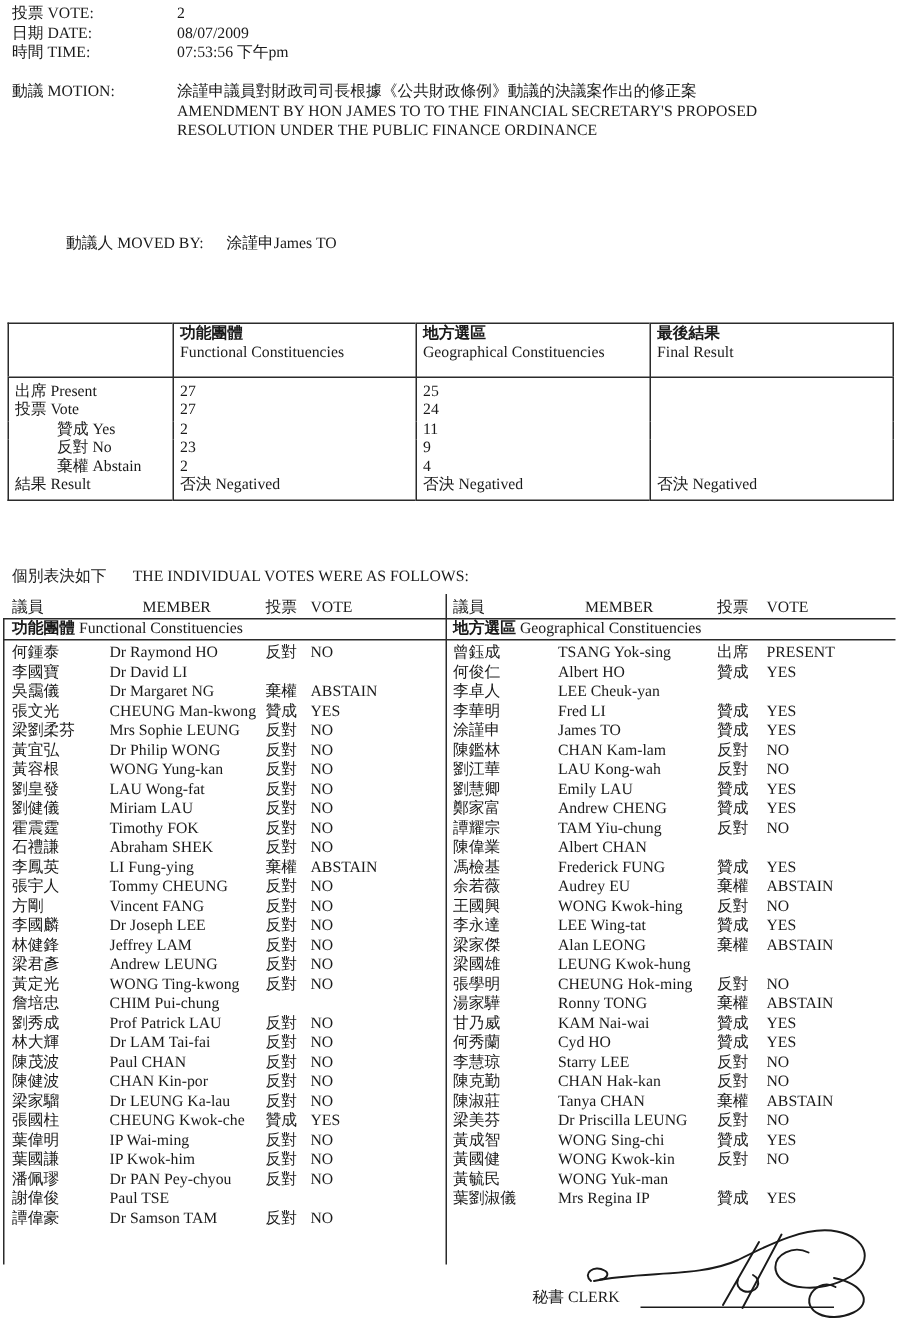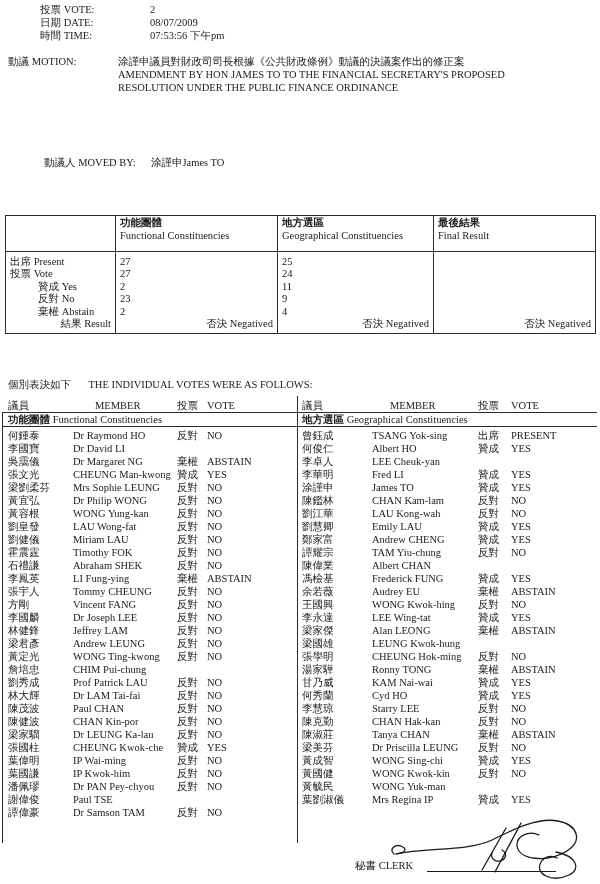--- a/index.html
+++ b/index.html
@@ -4,21 +4,21 @@
 <style>
   html,body{margin:0;padding:0;background:#e9e9e9;}
   .page{
     position:relative;width:600px;height:884px;background:#fff;
     font-family:"Liberation Serif","DejaVu Serif",serif;
     color:#1a1a1a;font-size:10.5px;overflow:hidden;margin:0 auto;
   }
   
   .info-block{position:absolute;top:3px;left:8px;}
   .info-row{display:flex;line-height:13px;}
-  .info-row .lbl{width:110px;margin-left:32px;}
+  .info-row .lbl{width:110px;}
   
   .motion-block{position:absolute;top:55px;left:8px;display:flex;}
   .motion-block .lbl{width:110px;line-height:13px;}
   .motion-text{width:472px;line-height:13px;}
   
   .movedby{position:absolute;top:156px;left:8px;display:flex;line-height:13px;padding-left:36px;}
   .movedby .lbl{width:107px;}
   
   table.summary{
     position:absolute;top:215px;left:5px;width:590px;
@@ -28,21 +28,21 @@
   table.summary th,table.summary td{
     padding:0 4px;text-align:left;font-weight:normal;vertical-align:top;
     border-right:1px solid #2b2b2b;
   }
   table.summary th:last-child,table.summary td:last-child{border-right:none;}
   table.summary{border:1px solid #2b2b2b;}
   table.summary thead th{height:34px;border-bottom:1px solid #2b2b2b;padding-top:1px;line-height:12.5px;}
   table.summary thead .h-zh{font-weight:bold;}
   table.summary tbody td{line-height:12.4px;height:12.4px;white-space:nowrap;}
   table.summary tbody tr:first-child td{padding-top:4px;}
-  table.summary tbody tr:last-child td{padding-bottom:3px;text-align:right;}
+  table.summary tbody tr:last-child td{padding-bottom:3px;}
   table.summary td.ind{padding-left:32px;}
   
   .indiv-heading{position:absolute;top:378px;left:8px;line-height:13px;}
   .indiv-heading .zh{display:inline-block;width:78px;}
   .hline{position:absolute;left:2px;width:595px;height:1px;background:#2b2b2b;}
   .hl1{top:412px;} .hl2{top:426px;}
   .vline{position:absolute;width:1px;background:#2b2b2b;}
   .vl-left{left:2px;top:412px;height:431px;}
   .vl-mid{left:297px;top:396px;height:447px;}
   .grid-l{display:grid;grid-template-columns:65px 104px 30px 1fr;}

